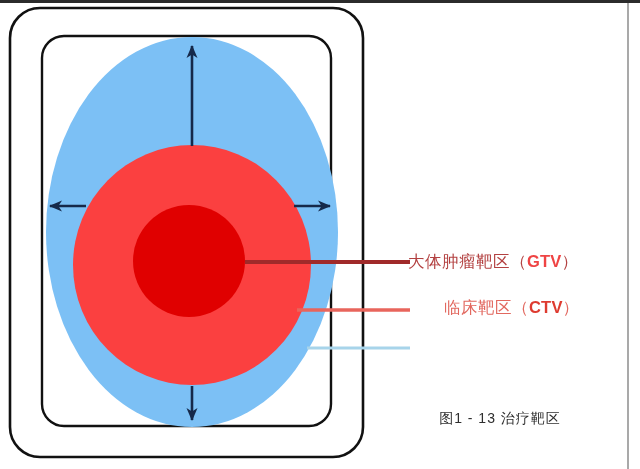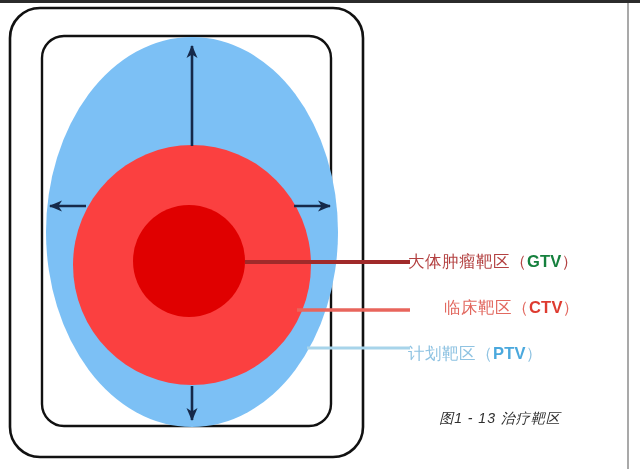--- a/index.html
+++ b/index.html
@@ -57,37 +57,36 @@
   .legend-text {
     font-size: 16.5px;
     letter-spacing: 0.5px;
     line-height: 1;
   }
   .legend-text .abbr {
     font-weight: bold;
     letter-spacing: 0.2px;
   }
   .row-gtv .legend-text { color: #b34141; }
-  .row-gtv .abbr       { color: #15803d; }
+  .row-gtv .abbr       { color: #ef4444; }
   .row-ctv .legend-text { color: #e2685f; margin-left: 36px; }
   .row-ctv .abbr       { color: #de3b30; }
   .row-ptv .legend-text { color: #8fc3e2; }
   .row-ptv .abbr       { color: #4aa8dd; }
 
   .caption {
     position: absolute;
     left: 400px;
     top: 410px;
     width: 200px;
     text-align: center;
     font-size: 14px;
     color: #2e2e2e;
     letter-spacing: 1px;
     white-space: nowrap;
-    font-style: italic;
   }
 </style>
 </head>
 <body>
 
 <div id="page">
 
   <div class="top-rule"></div>
   <div class="right-gutter"></div>
 
@@ -127,21 +126,18 @@
   <div class="legend">
 
     <div class="legend-row row-gtv">
       <span class="legend-text"><span>大体肿瘤靶区</span><span>（</span><span class="abbr">GTV</span><span>）</span></span>
     </div>
 
     <div class="legend-row row-ctv">
       <span class="legend-text"><span>临床靶区</span><span>（</span><span class="abbr">CTV</span><span>）</span></span>
     </div>
 
-    <div class="legend-row row-ptv">
-      <span class="legend-text"><span>计划靶区</span><span>（</span><span class="abbr">PTV</span><span>）</span></span>
-    </div>
 
   </div>
 
   <div class="caption">图1 - 13 治疗靶区</div>
 
 </div>
 
 </body></html>

